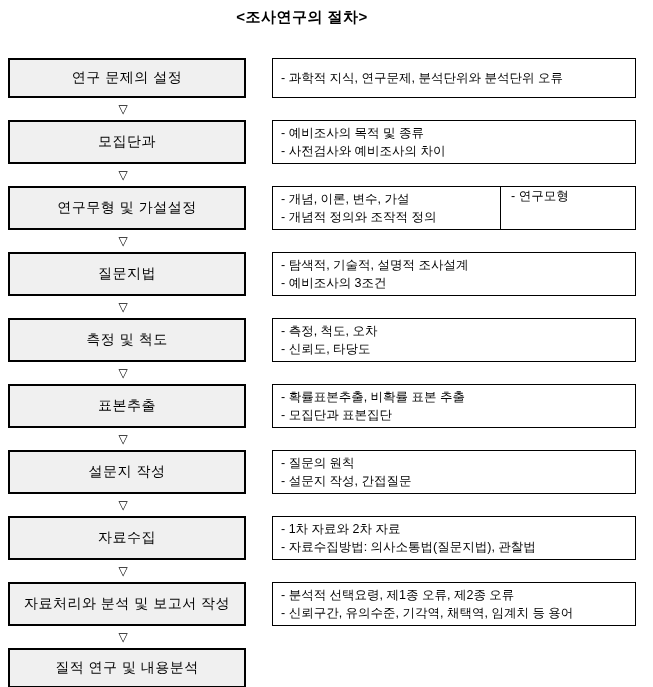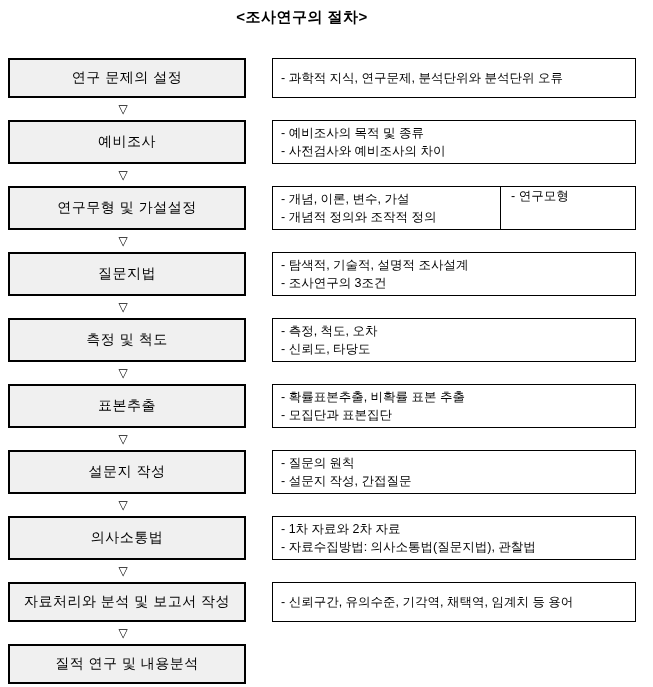--- a/index.html
+++ b/index.html
@@ -103,21 +103,21 @@
 
     </div>
   </div>
 
   <div class="connector">
     <span class="tri">▽</span>
   </div>
 
   <div class="row">
     <div class="step-box">
-      <span class="step-label">예비조사</span>
+      <span class="step-label">모집단과</span>
     </div>
     <div class="note-box">
       <div class="note-main">
             <div class="note-line">- 예비조사의 목적 및 종류</div>
             <div class="note-line">- 사전검사와 예비조사의 차이</div>
           </div>
 
     </div>
   </div>
 
@@ -144,21 +144,21 @@
     <span class="tri">▽</span>
   </div>
 
   <div class="row">
     <div class="step-box">
       <span class="step-label">질문지법</span>
     </div>
     <div class="note-box">
       <div class="note-main">
             <div class="note-line">- 탐색적, 기술적, 설명적 조사설계</div>
-            <div class="note-line">- 조사연구의 3조건</div>
+            <div class="note-line">- 예비조사의 3조건</div>
           </div>
 
     </div>
   </div>
 
   <div class="connector">
     <span class="tri">▽</span>
   </div>
 
   <div class="row">
@@ -207,41 +207,42 @@
 
     </div>
   </div>
 
   <div class="connector">
     <span class="tri">▽</span>
   </div>
 
   <div class="row">
     <div class="step-box">
-      <span class="step-label">의사소통법</span>
+      <span class="step-label">자료수집</span>
     </div>
     <div class="note-box">
       <div class="note-main">
             <div class="note-line">- 1차 자료와 2차 자료</div>
             <div class="note-line">- 자료수집방법: 의사소통법(질문지법), 관찰법</div>
           </div>
 
     </div>
   </div>
 
   <div class="connector">
     <span class="tri">▽</span>
   </div>
 
   <div class="row">
     <div class="step-box">
       <span class="step-label">자료처리와 분석 및 보고서 작성</span>
     </div>
     <div class="note-box">
       <div class="note-main">
+            <div class="note-line">- 분석적 선택요령, 제1종 오류, 제2종 오류</div>
             <div class="note-line">- 신뢰구간, 유의수준, 기각역, 채택역, 임계치 등 용어</div>
           </div>
 
     </div>
   </div>
 
   <div class="connector">
     <span class="tri">▽</span>
   </div>
 

